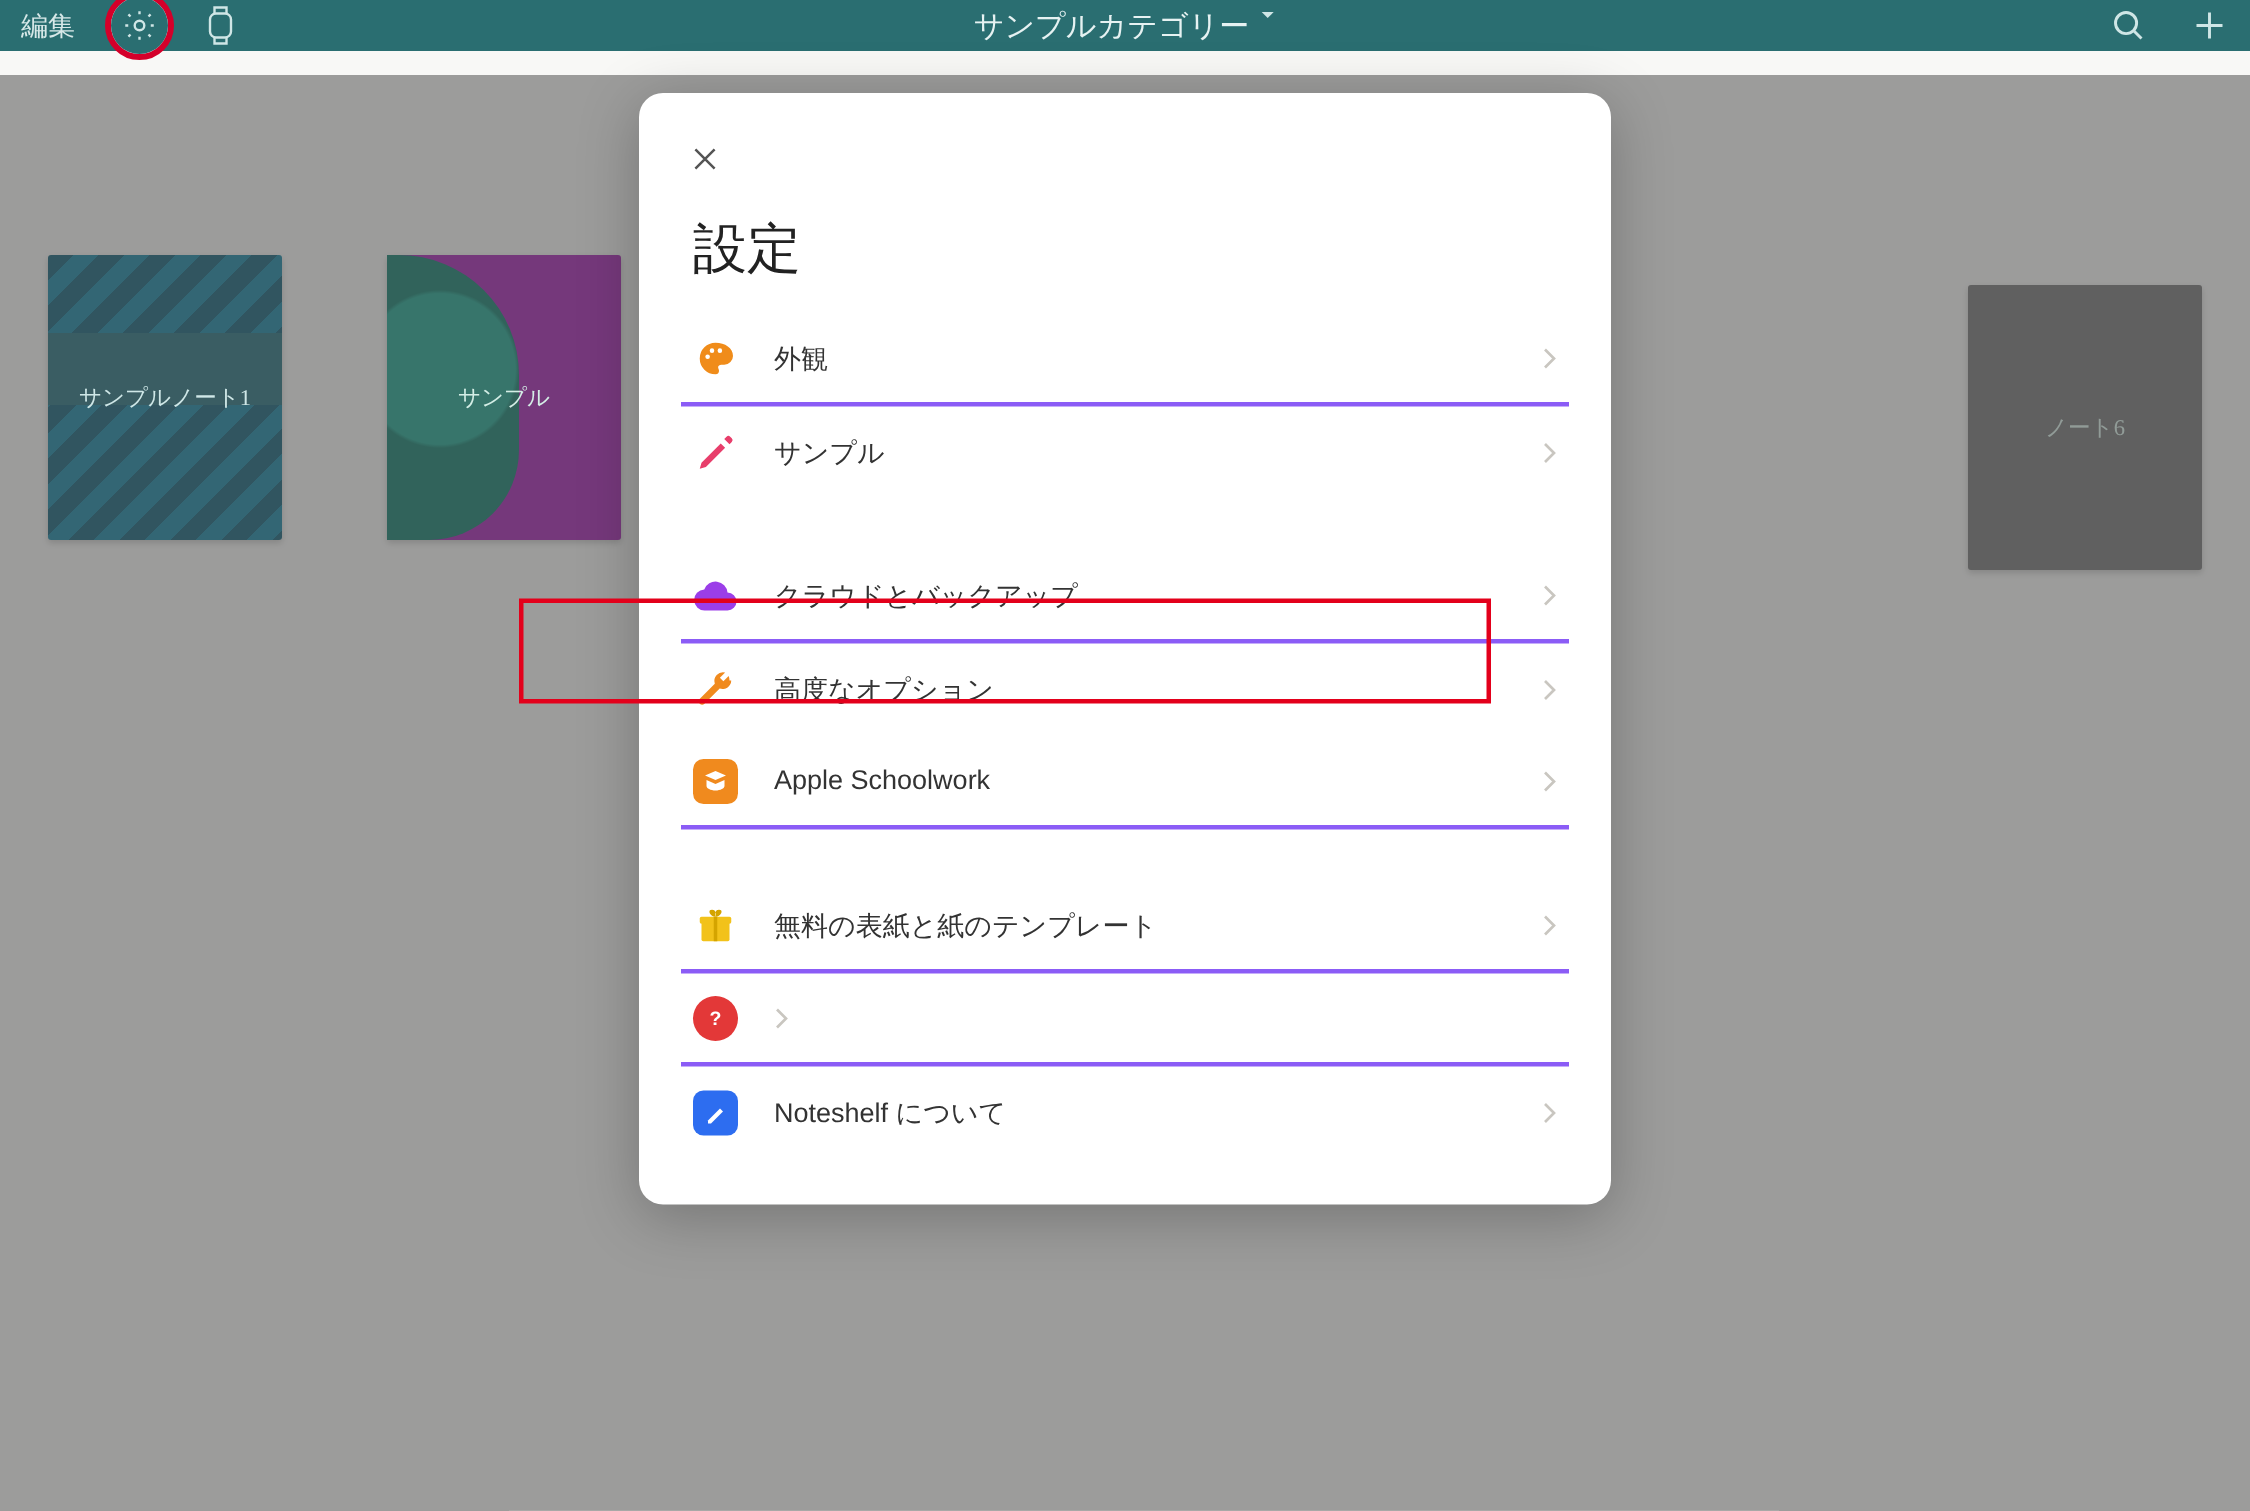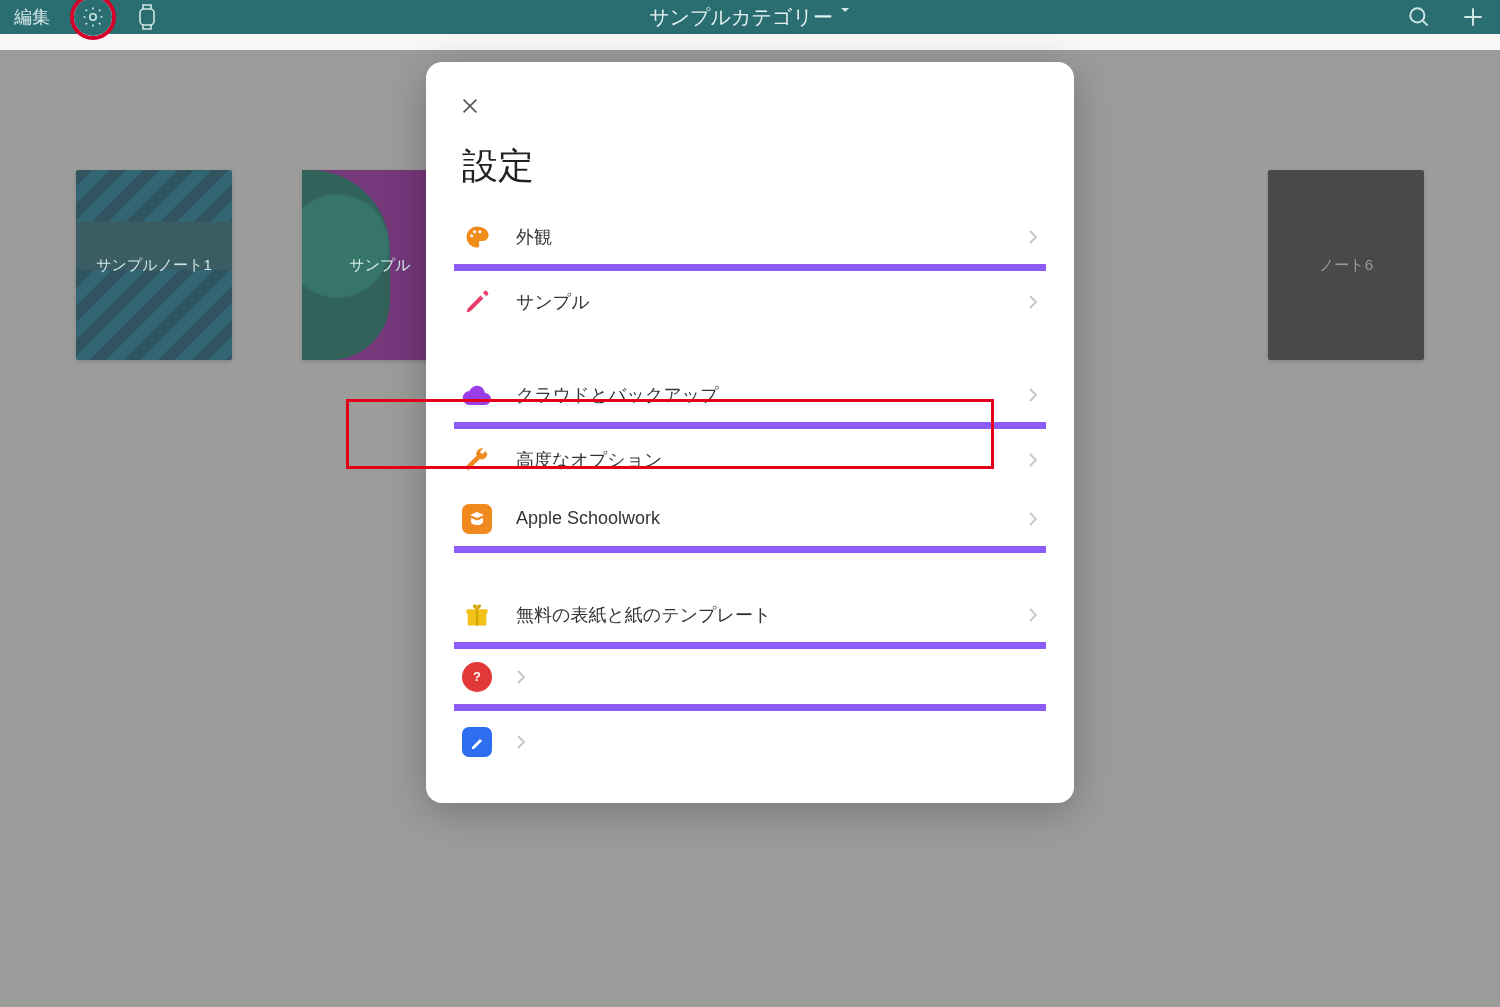--- a/index.html
+++ b/index.html
@@ -44,23 +44,24 @@
     position: absolute; left:50%; transform: translateX(-50%);
     display:flex; align-items:flex-start; gap:6px;
     font-size: 20px; color:#e6f2f2;
   }
   .toolbar-right { margin-left:auto; display:flex; align-items:center; gap:28px; }
 
   
   .shelf {
     position:absolute;
     top:50px; left:0; right:0; bottom:0;
-    padding: 120px 76px 0;
+    padding: 120px 32px 0;
     display:flex;
     gap: 70px;
+    font-family: Liberation Serif, serif;
   }
   .notebook {
     width: 156px; height: 190px;
     background:#1f6e7a;
     border-radius:2px;
     position:relative;
     display:flex; align-items:center; justify-content:center;
     color:#cfe7e7; font-size:15px;
     box-shadow: 0 2px 4px rgba(0,0,0,0.2);
   }
@@ -71,21 +72,21 @@
     content:""; position:absolute; top:52px; left:0; right:0; height:48px; background:#1f6e7a;
   }
   .notebook.zig .nb-label { position:relative; z-index:2; }
   .notebook.craft { background:#a21caf; }
   .notebook.craft::before{
     content:""; position:absolute; left:0; top:0; bottom:0; width:88px;
     background: radial-gradient(circle at 40% 40%, #1aa28c 40%, #0c7a68 42% 100%);
     border-top-right-radius:80px; border-bottom-right-radius:60px;
   }
   .notebook.craft .nb-label { position:relative; z-index:2; color:#d4eee6; }
-  .notebook.green { background:#404040; }
+  .notebook.green { background:#737373;margin-top:20px; }
   .notebook.green .nb-label { color:#dff7ee; }
 
   
   .dim {
     position:absolute; inset:50px 0 0 0;
     background: rgba(80,80,80,0.55);
   }
 
   
   .modal {
@@ -109,21 +110,21 @@
     padding: 16px 36px 18px;
     color:#222;
   }
 
   .settings-list { padding: 0 28px; }
   .group-gap { height: 34px; }
   .settings-item {
     display:flex; align-items:center;
     height: 62px;
     padding: 0 8px;
-    border-bottom: 7px solid #8b5cf6;
+    border-bottom: 3px solid #8b5cf6;
     cursor:pointer;
   }
   .settings-item:last-child { border-bottom:none; }
   .item-icon {
     width:30px; height:30px;
     border-radius:7px;
     display:flex; align-items:center; justify-content:center;
     margin-right: 24px;
     flex-shrink:0;
   }
@@ -302,20 +303,21 @@
           <path d="M2 2l6 6-6 6"></path>
         </svg>
     </div>
 
     <div class="settings-item" style="border-bottom:none;">
       <div class="item-icon" style="background:#2d6df0;border-radius:7px;">
         <svg width="18" height="18" viewBox="0 0 18 18" fill="#fff">
             <path d="M4 14l8-8 2 2-8 8H4v-2z"></path>
           </svg>
       </div>
+      <span class="item-label">Noteshelf について</span>
       <svg class="item-chevron" width="10" height="16" viewBox="0 0 10 16" fill="none" stroke="currentColor" stroke-width="1.8">
           <path d="M2 2l6 6-6 6"></path>
         </svg>
     </div>
 
   </div>
 </div>
 
 <div class="highlight-box cloud"></div>
 

